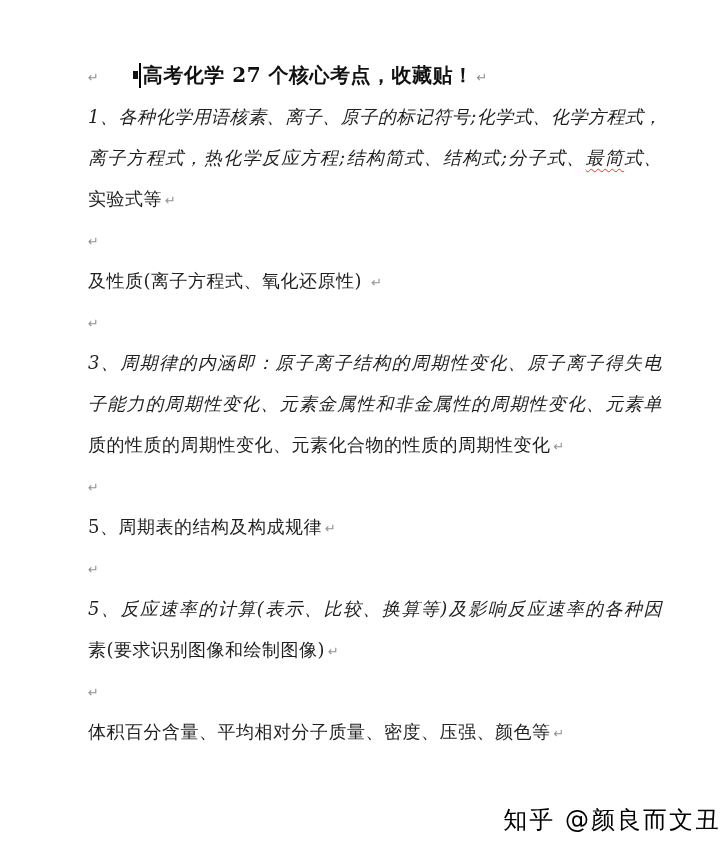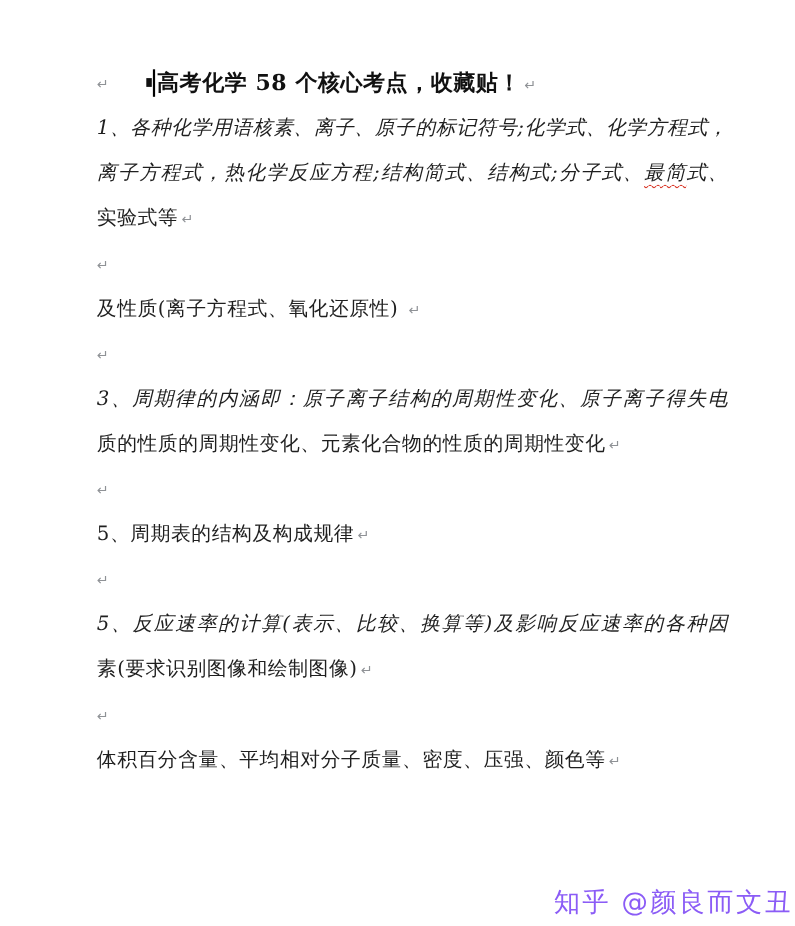--- a/index.html
+++ b/index.html
@@ -70,43 +70,44 @@
     text-decoration-thickness: 1px;
     text-underline-offset: 4px;
     margin-top: 44px;
   }
   .watermark {
     position: absolute;
     right: 2px;
     bottom: 6px;
     font-family: "DejaVu Sans", "Liberation Sans", sans-serif;
     font-size: 24px;
-    color: #8b5cf6;
+    color: #000000;
     letter-spacing: 2px;
     white-space: nowrap;
     pointer-events: none;
   }
 </style>
 </head>
 <body>
 
 <div class="page">
   <div class="content">
     <div class="line title-line">
-      <span class="bullet-sq"></span><span class="caret-bar"></span><span>高考化学 58 个核心考点，收藏贴！</span><span class="pilcrow">↵</span>
+      <span class="bullet-sq"></span><span class="caret-bar"></span><span>高考化学 27 个核心考点，收藏贴！</span><span class="pilcrow">↵</span>
     </div>
     <div id="doc-body">
         <div class="line blank-line"><span class="pilcrow">↵</span></div>
         <div class="line fill"><span>1、各种化学用语核素、离子、原子的标记符号;化学式、化学方程式，</span></div>
         <div class="line fill"><span>离子方程式，热化学反应方程;结构简式、结构式;分子式、</span><span class="wavy">最简</span><span>式、</span></div>
         <div class="line"><span>实验式等</span><span class="pilcrow">↵</span></div>
         <div class="line blank-line"><span class="pilcrow">↵</span></div>
         <div class="line"><span>及性质(离子方程式、氧化还原性) </span><span class="pilcrow">↵</span></div>
         <div class="line blank-line"><span class="pilcrow">↵</span></div>
         <div class="line fill"><span>3、周期律的内涵即：原子离子结构的周期性变化、原子离子得失电</span></div>
+        <div class="line fill"><span>子能力的周期性变化、元素金属性和非金属性的周期性变化、元素单</span></div>
         <div class="line"><span>质的性质的周期性变化、元素化合物的性质的周期性变化</span><span class="pilcrow">↵</span></div>
         <div class="line blank-line"><span class="pilcrow">↵</span></div>
         <div class="line"><span>5、周期表的结构及构成规律</span><span class="pilcrow">↵</span></div>
         <div class="line blank-line"><span class="pilcrow">↵</span></div>
         <div class="line fill"><span>5、反应速率的计算(表示、比较、换算等)及影响反应速率的各种因</span></div>
         <div class="line"><span>素(要求识别图像和绘制图像)</span><span class="pilcrow">↵</span></div>
         <div class="line blank-line"><span class="pilcrow">↵</span></div>
         <div class="line"><span>体积百分含量、平均相对分子质量、密度、压强、颜色等</span><span class="pilcrow">↵</span></div>
       </div>
   </div>

